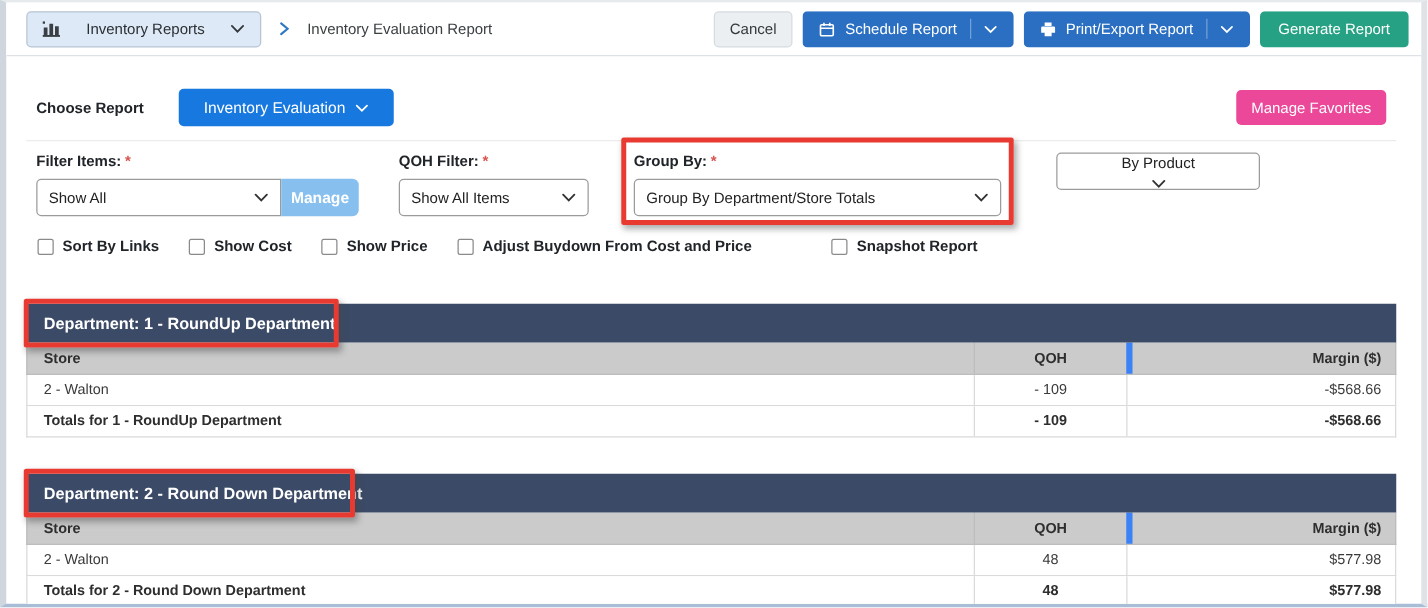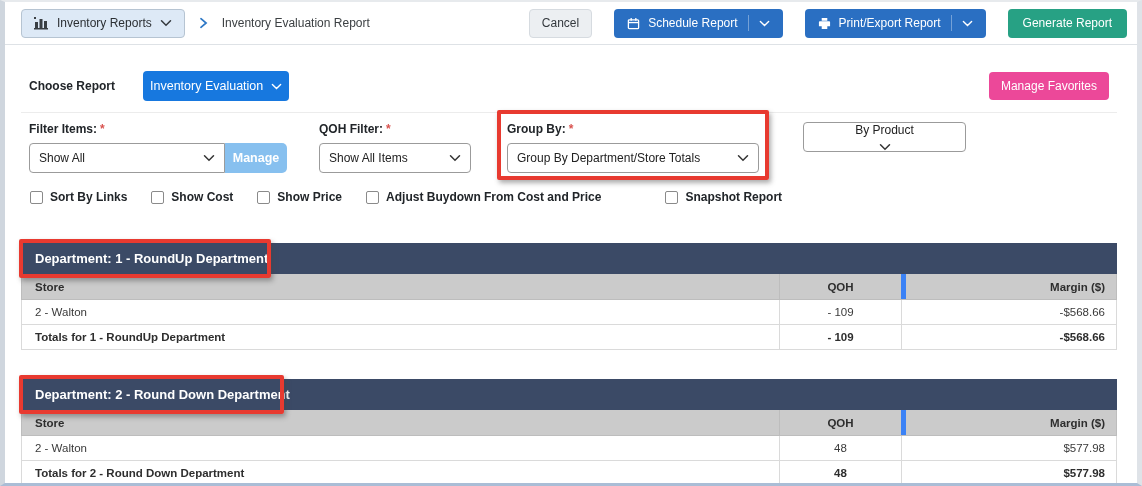--- a/index.html
+++ b/index.html
@@ -14,60 +14,60 @@
     border-top:2px solid #e7eaed; border-bottom:3px solid #aabdd6;
     background:#fff; overflow:hidden;
   }
   
   .topbar {
     height:43px; display:flex; align-items:center; justify-content:space-between;
     padding:0 10px 0 16px; border-bottom:1px solid #dee2e6; background:#fff;
   }
   .topbar-left { display:flex; align-items:center; gap:14px; }
   .report-switcher {
-    display:flex; align-items:center; gap:8px; height:29px; padding:0 12px;
+    display:flex; align-items:center; gap:20px; height:29px; padding:0 12px;
     background:#dde9f6; border:1px solid #b6c4d2; border-radius:4px;
     font-size:12px; color:#2b2f33; cursor:pointer;text-align:center;
   }
   .crumb-sep { display:flex; align-items:center; }
   .crumb-text { font-size:12px; color:#3c4043; }
-  .topbar-right { display:flex; align-items:center; gap:22px; }
+  .topbar-right { display:flex; align-items:center; gap:8px; }
   .btn { display:flex; align-items:center; gap:8px; height:29px; padding:0 12px;
          border-radius:4px; font-size:12px; cursor:pointer; border:1px solid transparent; }
   .btn-light { background:#eceff2; border-color:#d6dbe0; color:#33383d; }
   .btn-blue  { background:#2a6fc2; color:#fff; }
   .btn-green { background:#27a184; color:#fff; font-weight:400; padding:0 14px; }
   .btn .divider { width:1px; height:16px; background:rgba(255,255,255,.35); margin:0 2px; }
   
   .content { padding:26px 20px 0 16px; }
   .choose-row { display:flex; align-items:center; justify-content:space-between; padding:0 8px 0 8px; }
   .choose-left { display:flex; align-items:center; gap:28px; }
   .label-bold { font-weight:700; font-size:12px; color:#212529; }
   .btn-vivid { background:#1778df; color:#fff; height:30px; display:flex; align-items:center;
-               gap:8px; padding:0 7px; border-radius:4px; font-size:12.5px; cursor:pointer; border:none; }
+               gap:8px; padding:0 20px; border-radius:4px; font-size:12.5px; cursor:pointer; border:none; }
   .btn-fav { background:#ec4899; color:#fff; height:28px; display:flex; align-items:center;
              padding:0 12px; border-radius:4px; font-size:12px; cursor:pointer; border:none; }
   .hr { border-top:1px solid #ececec; margin-top:11px; }
   
   .filters { display:flex; align-items:flex-start; margin-top:9px; padding-left:8px; gap:32px; }
   .filter-group { position:relative; }
   .filter-label { font-weight:700; font-size:12px; margin-bottom:7px; white-space:nowrap; }
   .req { color:#d9534f; margin-left:3px; }
   .sel {
     display:flex; align-items:center; justify-content:space-between;
     height:30px; border:1px solid #9b9b9b; border-radius:4px; background:#fff;
     padding:0 9px; font-size:12px; color:#222; cursor:pointer;
   }
   .sel-row { display:flex; align-items:stretch; }
   .sel-attached { border-radius:4px 0 0 4px; }
   .btn-manage {
     width:62px; background:#87c0ef; color:#fff; font-weight:700; font-size:12.5px;
     border:none; border-radius:0 5px 5px 0; cursor:pointer; height:30px;
   }
-  .w-filter { width:196px;gap:44px; } .w-qoh { width:152px; } .w-group { width:252px; } .w-show { width:163px;flex-direction:column; }
+  .w-filter { width:196px;gap:44px; } .w-qoh { width:152px; } .w-group { width:294px; } .w-show { width:163px;flex-direction:column; }
   .red-frame {
     position:absolute; border:4px solid #e83a30; border-radius:2px;
     box-shadow:2px 3px 5px rgba(70,70,70,.45); pointer-events:none; z-index:5;
   }
   .rf-group { left:-10px; right:-10px; top:-12px; bottom:-7px; }
   
   .checks { display:flex; align-items:center; gap:24px; margin-top:17px; padding-left:9px; }
   .check { display:flex; align-items:center; gap:7px; cursor:pointer; }
   .box { width:13px; height:13px; border:1px solid #8a8a8a; border-radius:2px; background:#fff; }
   .check-label { font-weight:700; font-size:12px; color:#212529; }

